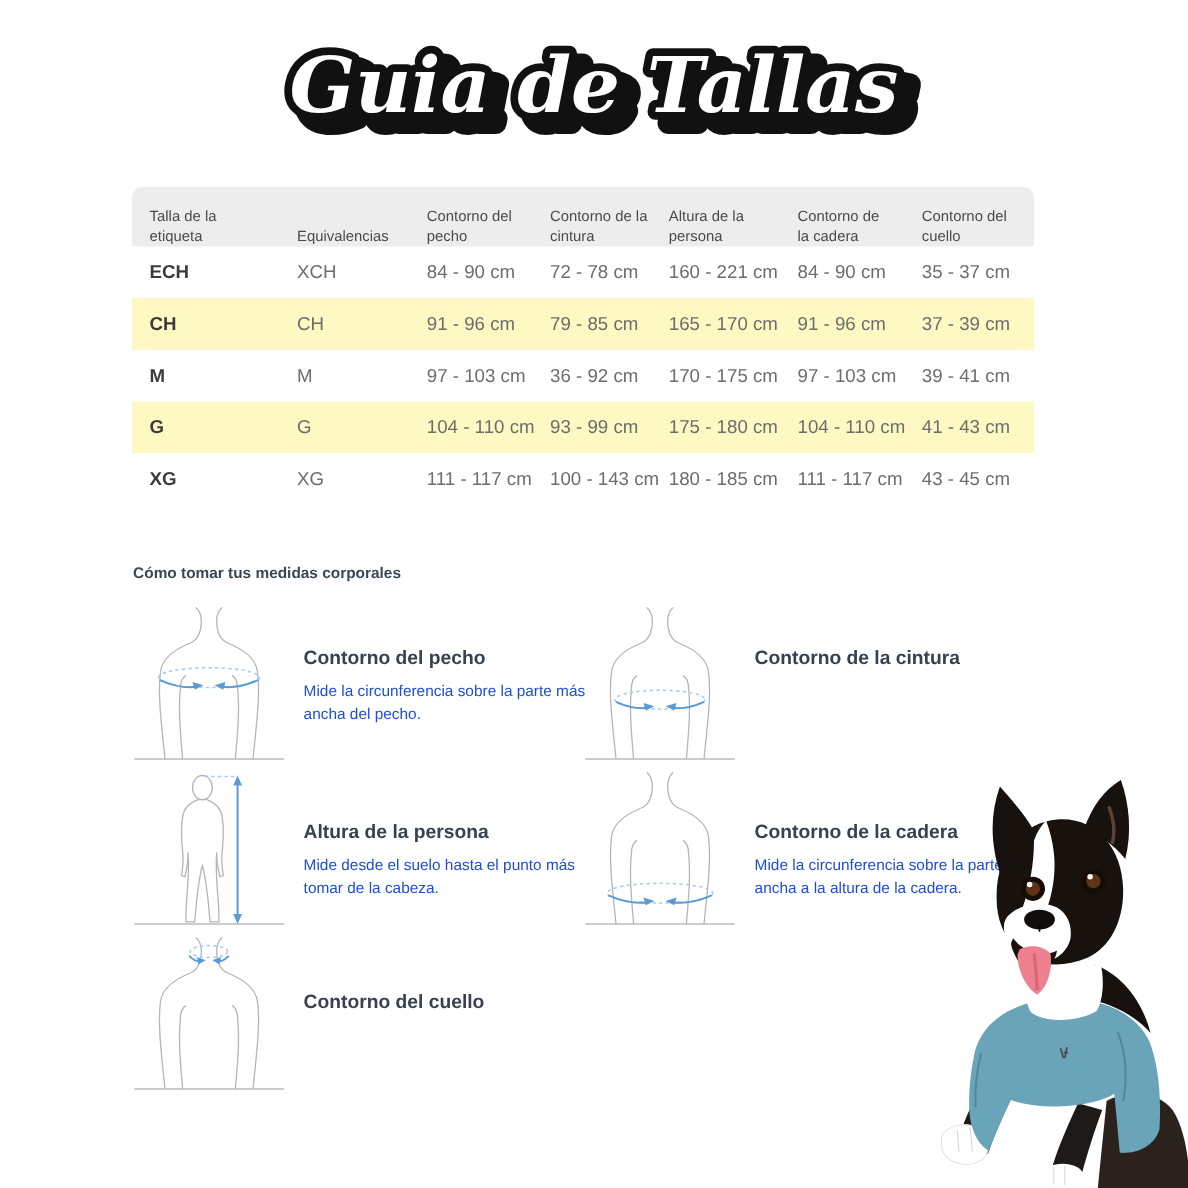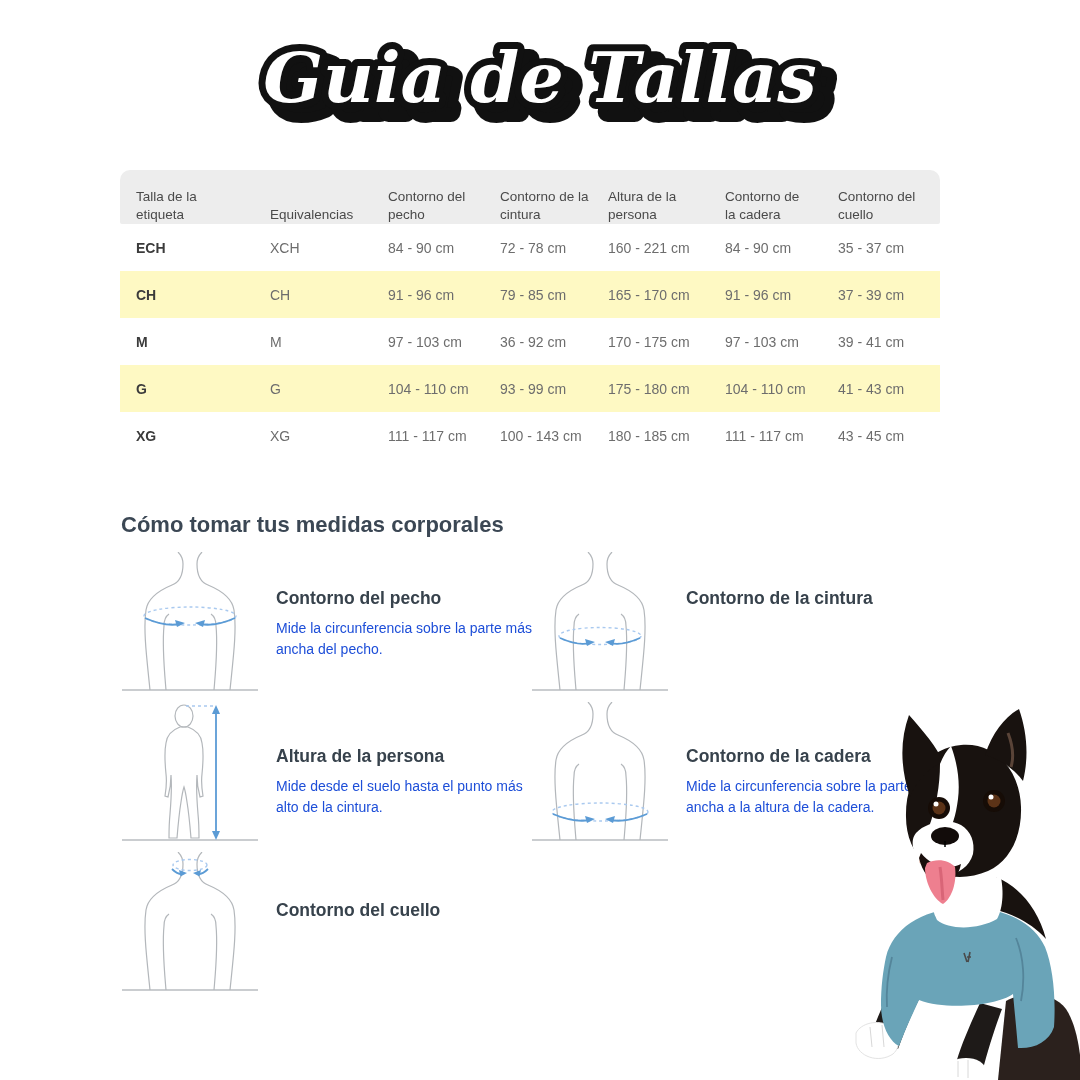--- a/index.html
+++ b/index.html
@@ -8,31 +8,31 @@
     overflow:hidden;font-family:"Liberation Sans",sans-serif;
   }
   
   .title-wrap{position:absolute;left:0;top:20px;width:1080px;text-align:center;}
   
   .size-table{position:absolute;left:120px;top:170px;width:820px;}
   .thead{display:flex;align-items:flex-end;background:#ededed;border-radius:10px 10px 2px 2px;min-height:54px;}
   .th{font-size:13.5px;color:#4a4a4a;line-height:1.35;box-sizing:border-box;}
   .tr{display:flex;align-items:center;height:47px;}
   .tr.alt{background:#fef9c3;}
-  .td{font-size:14px;color:#6d6d6d;box-sizing:border-box;white-space:nowrap;}
+  .td{font-size:17px;color:#6d6d6d;box-sizing:border-box;white-space:nowrap;}
   .c0{width:150px;padding-left:16px;padding-right:34px;}
   .c1{width:118px;padding-right:20px;}
   .c2{width:112px;padding-right:24px;}
   .c3{width:108px;padding-right:16px;}
   .c4{width:117px;padding-right:26px;}
   .c5{width:113px;padding-right:36px;}
   .c6{width:102px;padding-right:12px;}
   .td.c0{font-weight:bold;color:#3b3b3b;}
   
-  .measures-heading{position:absolute;left:121px;top:512px;font-size:22px;font-weight:bold;color:#3b4754;}
+  .measures-heading{position:absolute;left:121px;top:512px;font-size:14px;font-weight:bold;color:#3b4754;}
   .item{position:absolute;display:flex;}
   .fig{width:140px;height:145px;flex:0 0 140px;}
   .item-text{margin-left:16px;width:256px;}
   .item-title{font-size:17.5px;font-weight:bold;color:#37424c;}
   .item-desc{font-size:14px;color:#1d4ed8;line-height:1.5;margin-top:9px;}
   .pt1 .item-text{padding-top:36px;}
   .pt2 .item-text{padding-top:44px;}
   .pt3 .item-text{padding-top:48px;}
   .figline{stroke:#b3b7bb;stroke-width:1.2;fill:none;}
   .ground{stroke:#b9bdc1;stroke-width:1.3;fill:none;}
@@ -156,21 +156,21 @@
       <path class="ground" d="M2,138 H138"></path>
       <ellipse class="figline" cx="64" cy="14" rx="9" ry="11"></ellipse>
       <path class="figline" d="M60,25 C52,28 47,33 46,41 C44,51 45,62 46,72 C47,80 46,88 45,94 L48,95 C50,88 51,80 51,73 C52,86 51,100 50,112 C49,122 49,130 49,136 L57,136 C58,124 59,112 61,100 C62,93 63,88 64,85 C65,88 66,93 67,100 C69,112 70,124 71,136 L79,136 C79,130 79,122 78,112 C77,100 76,86 77,73 C77,80 78,88 80,95 L83,94 C82,88 81,80 82,72 C83,62 84,51 82,41 C81,33 76,28 68,25 Z"></path>
       <path class="dash" d="M66,4 H96"></path>
       <line class="arc" x1="96" y1="10" x2="96" y2="132"></line>
       <path class="ah" d="M96,3 l-4,9 h8 z"></path>
       <path class="ah" d="M96,138 l-4,-9 h8 z"></path>
     </svg>
     <div class="item-text">
       <div class="item-title">Altura de la persona</div>
-      <div class="item-desc">Mide desde el suelo hasta el punto más alto de la cintura.</div>
+      <div class="item-desc">Mide desde el suelo hasta el punto más tomar de la cabeza.</div>
     </div>
   </div>
 
   <div class="item pt2" style="left:530px;top:702px;">
     <svg class="fig" viewBox="0 0 140 145">
       <path class="ground" d="M2,138 H138"></path>
       <path class="figline" d="M30,138 C27,108 23,78 26,58 C28,45 40,38 52,33 C60,30 63,23 63,12 C63,7 61,3 58,0"></path>
       <path class="figline" d="M110,138 C113,108 117,78 114,58 C112,45 100,38 88,33 C80,30 77,23 77,12 C77,7 79,3 82,0"></path>
       <path class="figline" d="M46,138 C44,114 42,94 44,74 C44,68 46,64 49,62"></path>
       <path class="figline" d="M94,138 C96,114 98,94 96,74 C96,68 94,64 91,62"></path>

